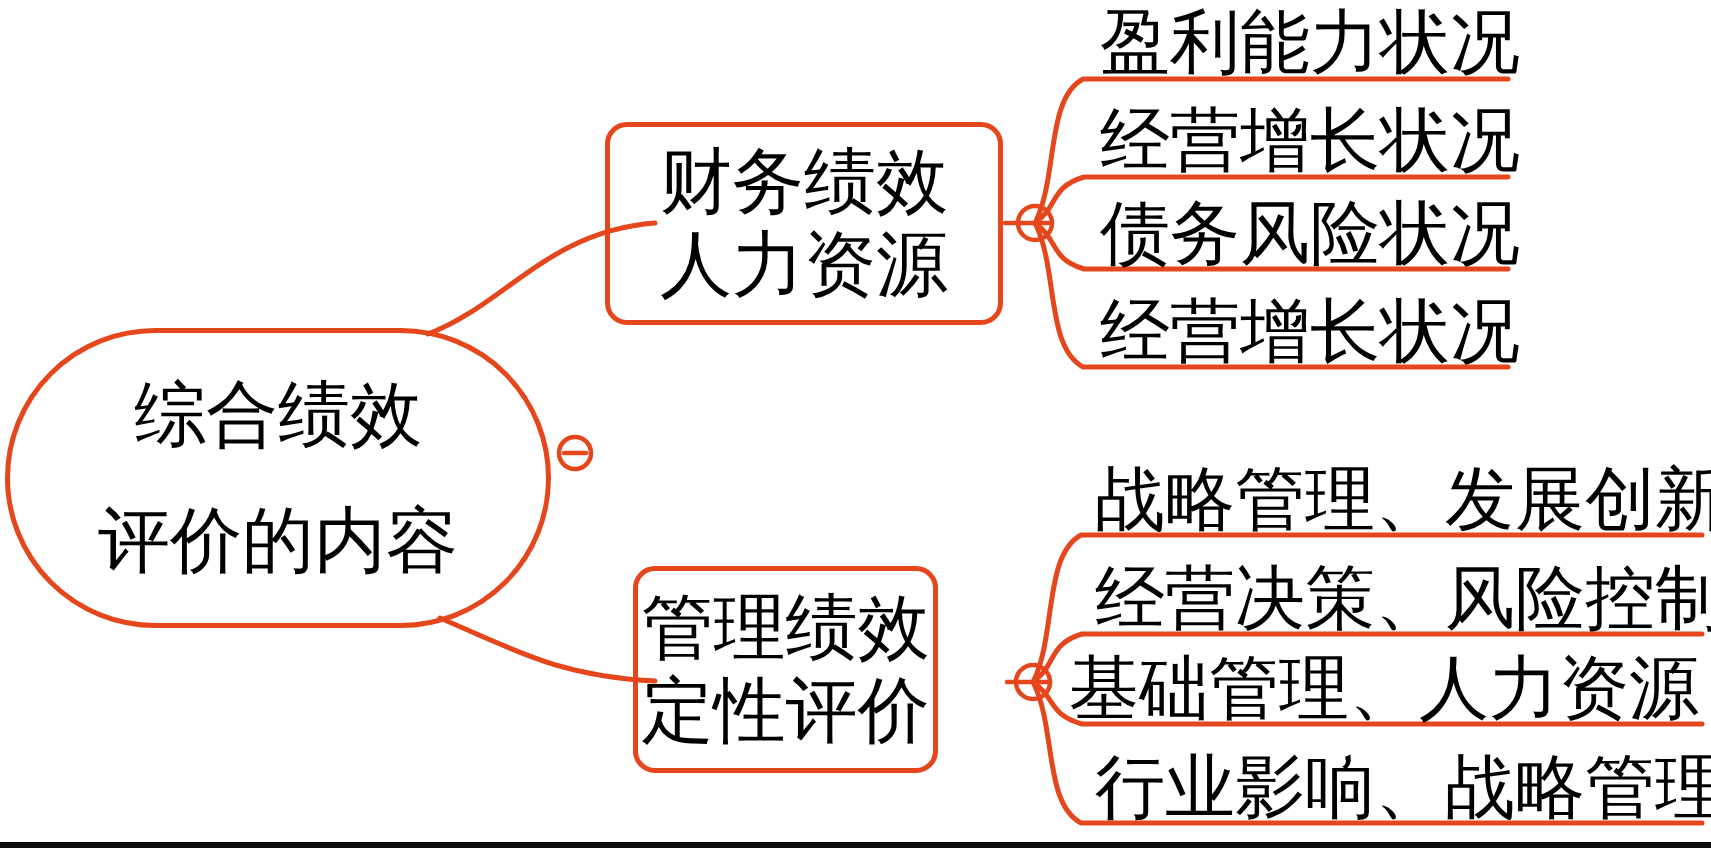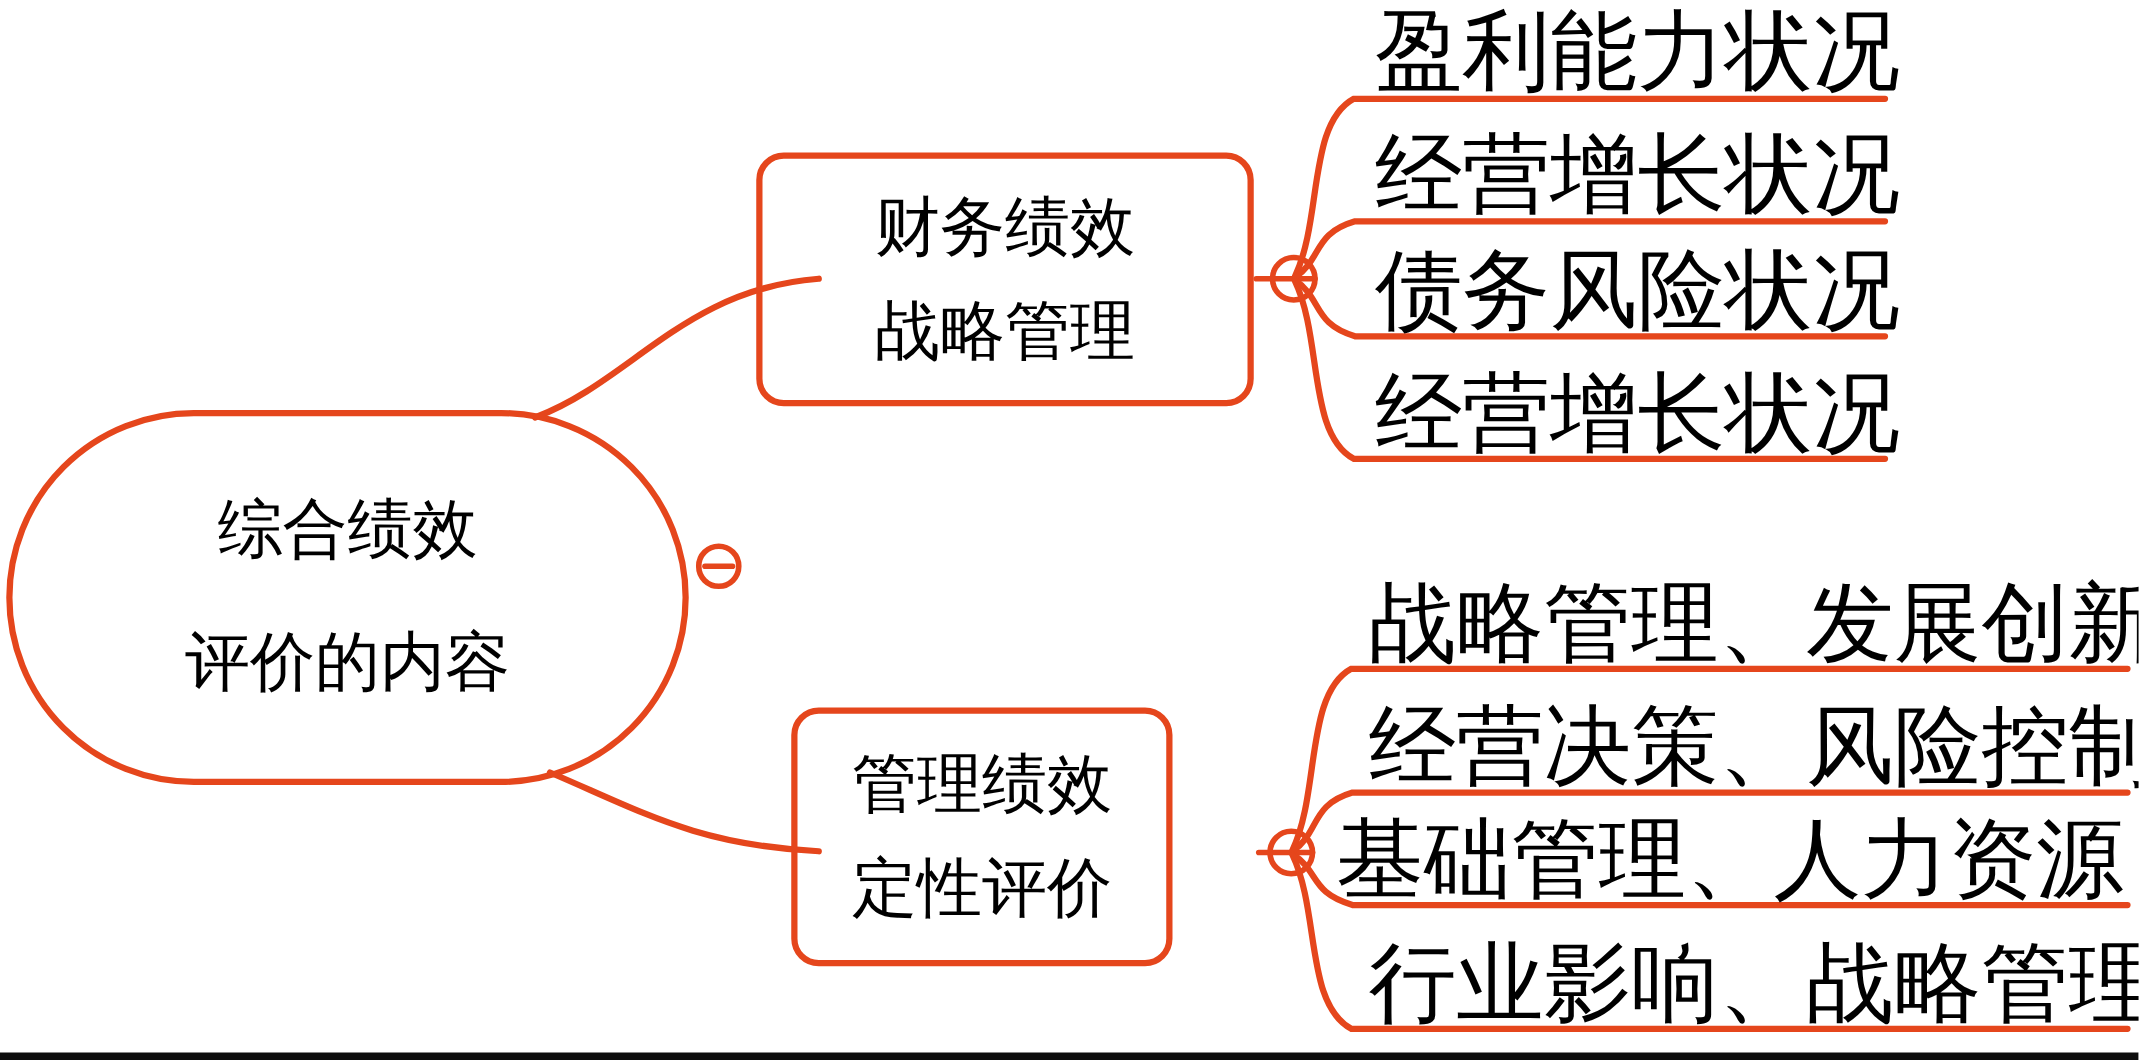--- a/index.html
+++ b/index.html
@@ -19,28 +19,28 @@
     align-items:center;justify-content:center;
     background:transparent;
     z-index:2;
     text-align:center;
     white-space:nowrap;
   }
   .root-node{
     left:5px;top:328px;width:546px;height:300px;
     border:5px solid var(--accent);
     border-radius:150px;
-    font-size:52px;
+    font-size:72px;
     gap:54px;
     line-height:1.0;
   }
   .branch-node{
     border:5px solid var(--accent);
     border-radius:22px;
-    font-size:52px;
+    font-size:72px;
     line-height:83px;
   }
   .branch-finance{left:605px;top:122px;width:398px;height:203px;}
   .branch-manage{left:633px;top:566px;width:305px;height:207px;}
   .leaf{
     position:absolute;
     font-size:70px;
     line-height:70px;
     height:70px;
     white-space:nowrap;
@@ -98,21 +98,21 @@
     </g>
   </svg>
 
   <div class="node root-node">
     <div>综合绩效</div>
     <div>评价的内容</div>
   </div>
 
   <div class="node branch-node branch-finance">
     <div>财务绩效</div>
-    <div>战略管理</div>
+    <div>人力资源</div>
   </div>
 
   <div class="node branch-node branch-manage">
     <div>管理绩效</div>
     <div>定性评价</div>
   </div>
 
   <div class="leaf t0">盈利能力状况</div>
   <div class="leaf t1">经营增长状况</div>
   <div class="leaf t2">债务风险状况</div>

